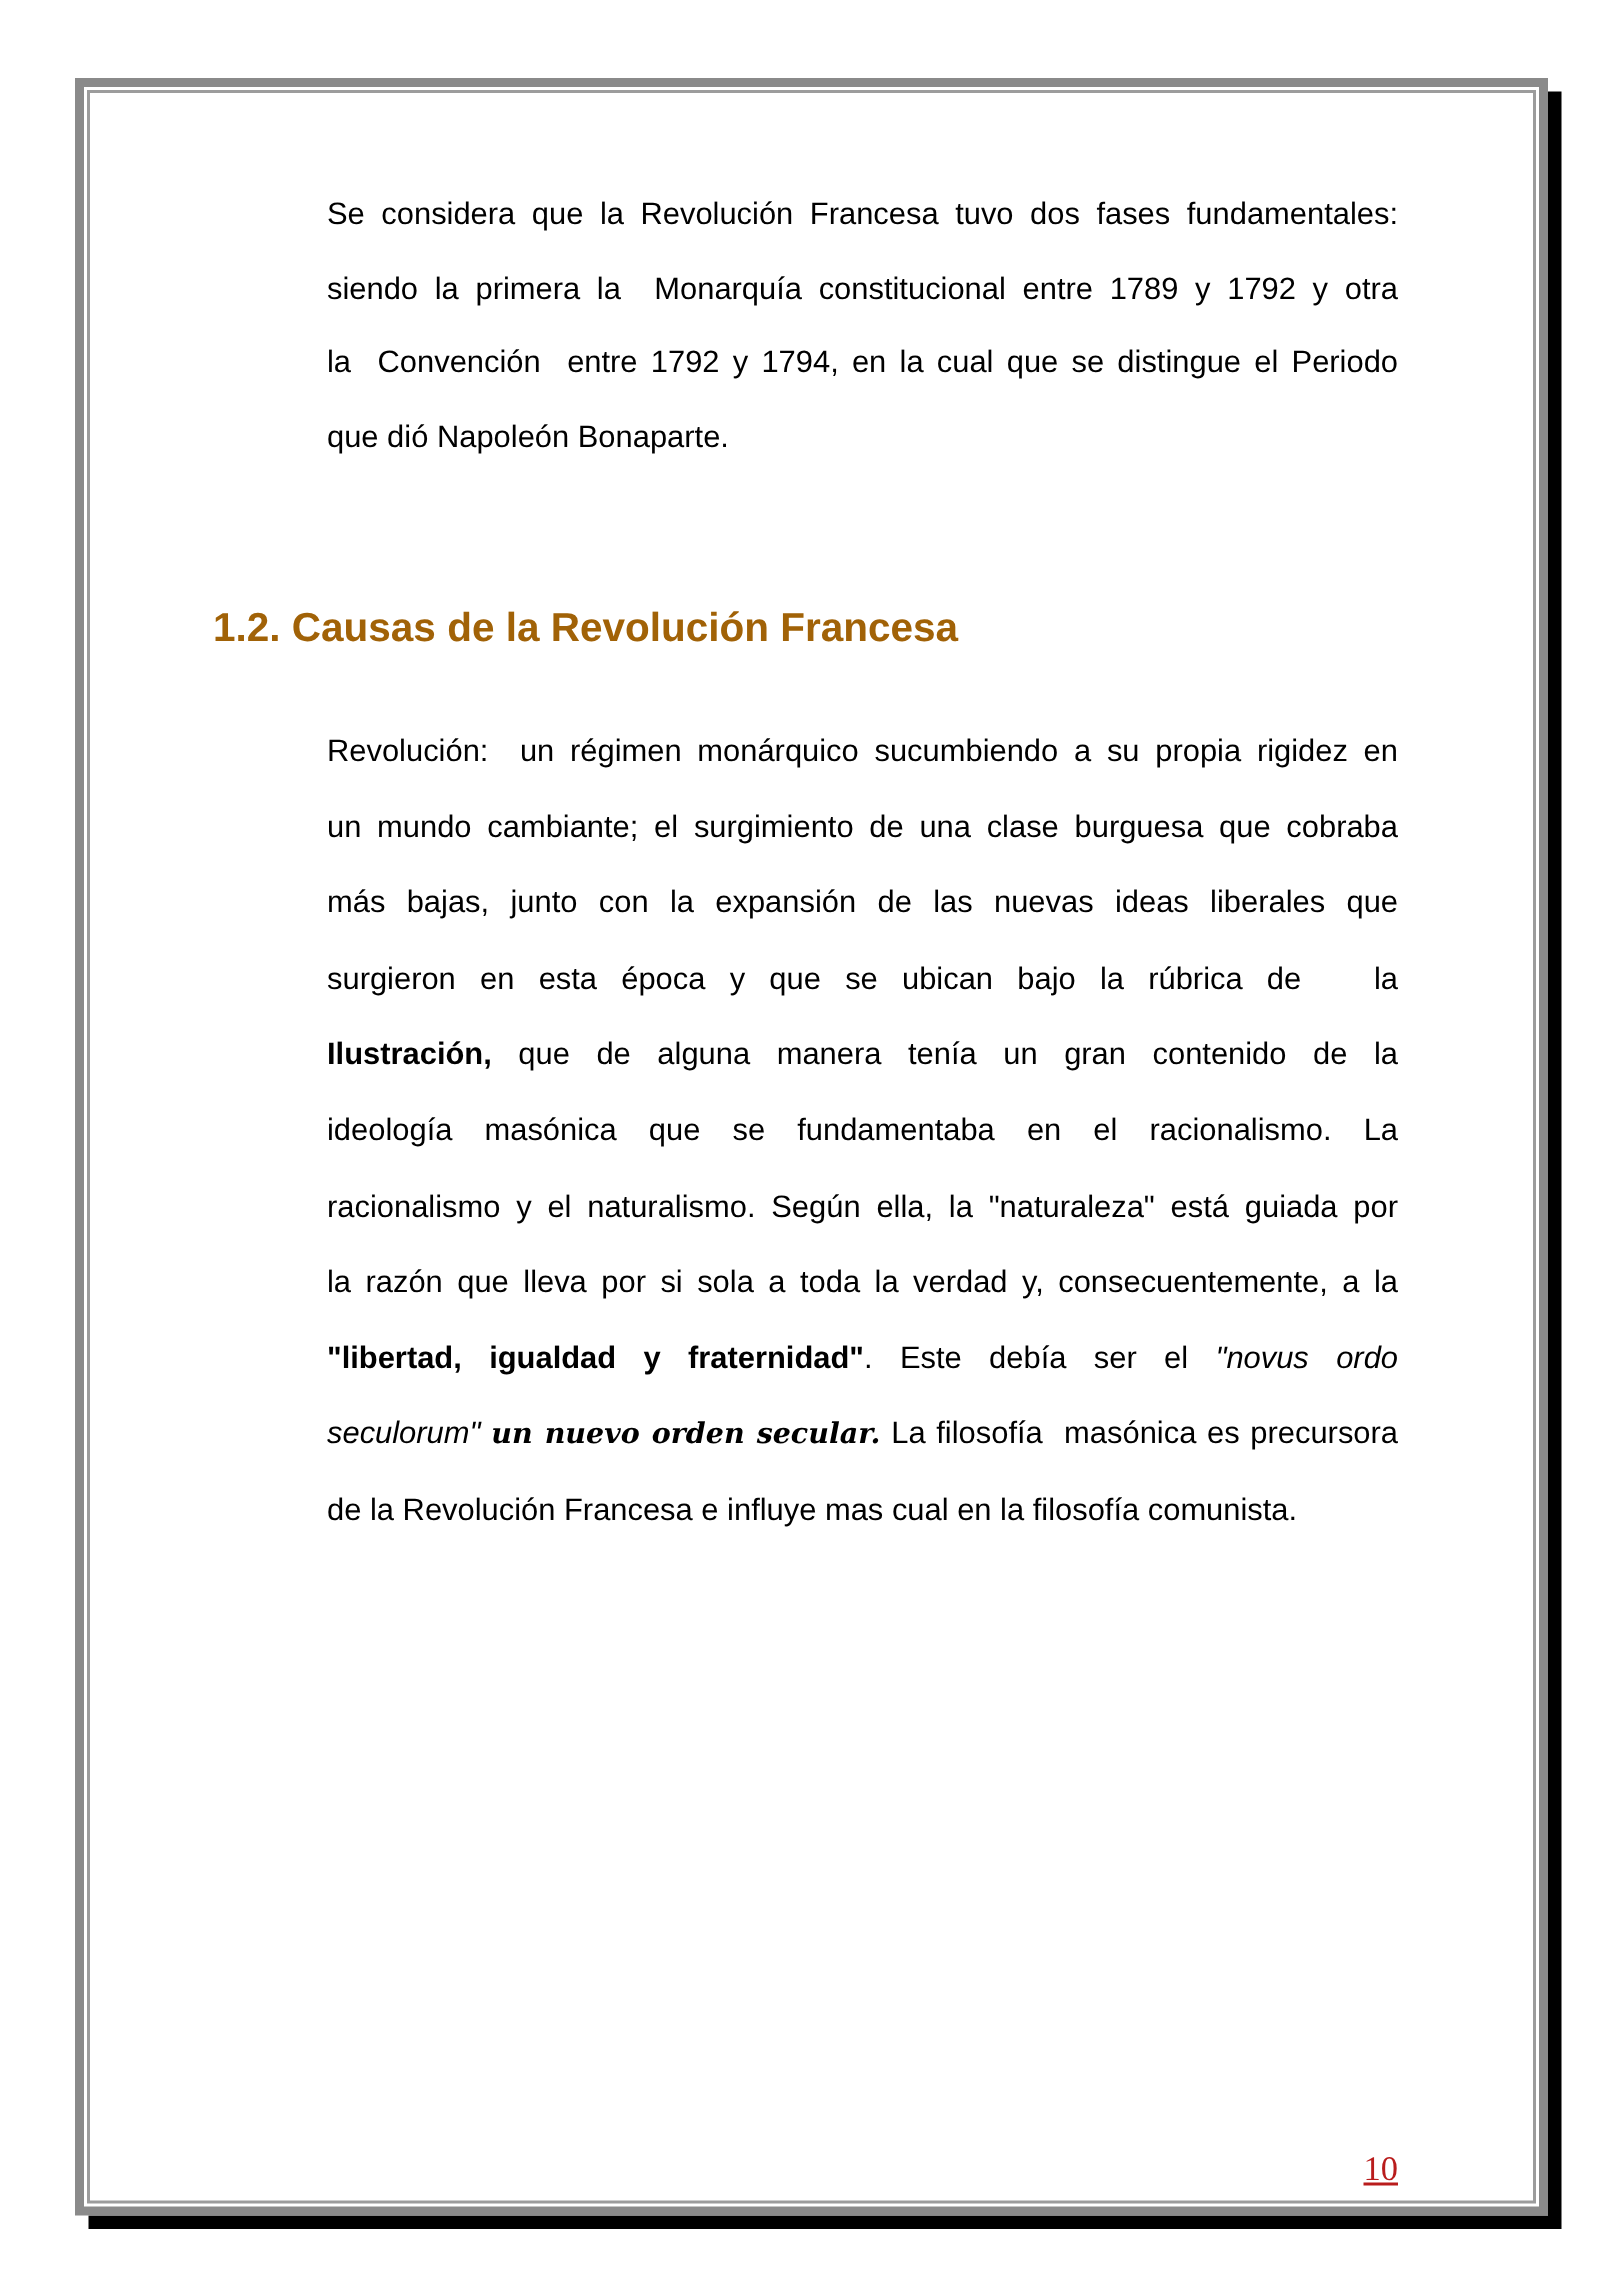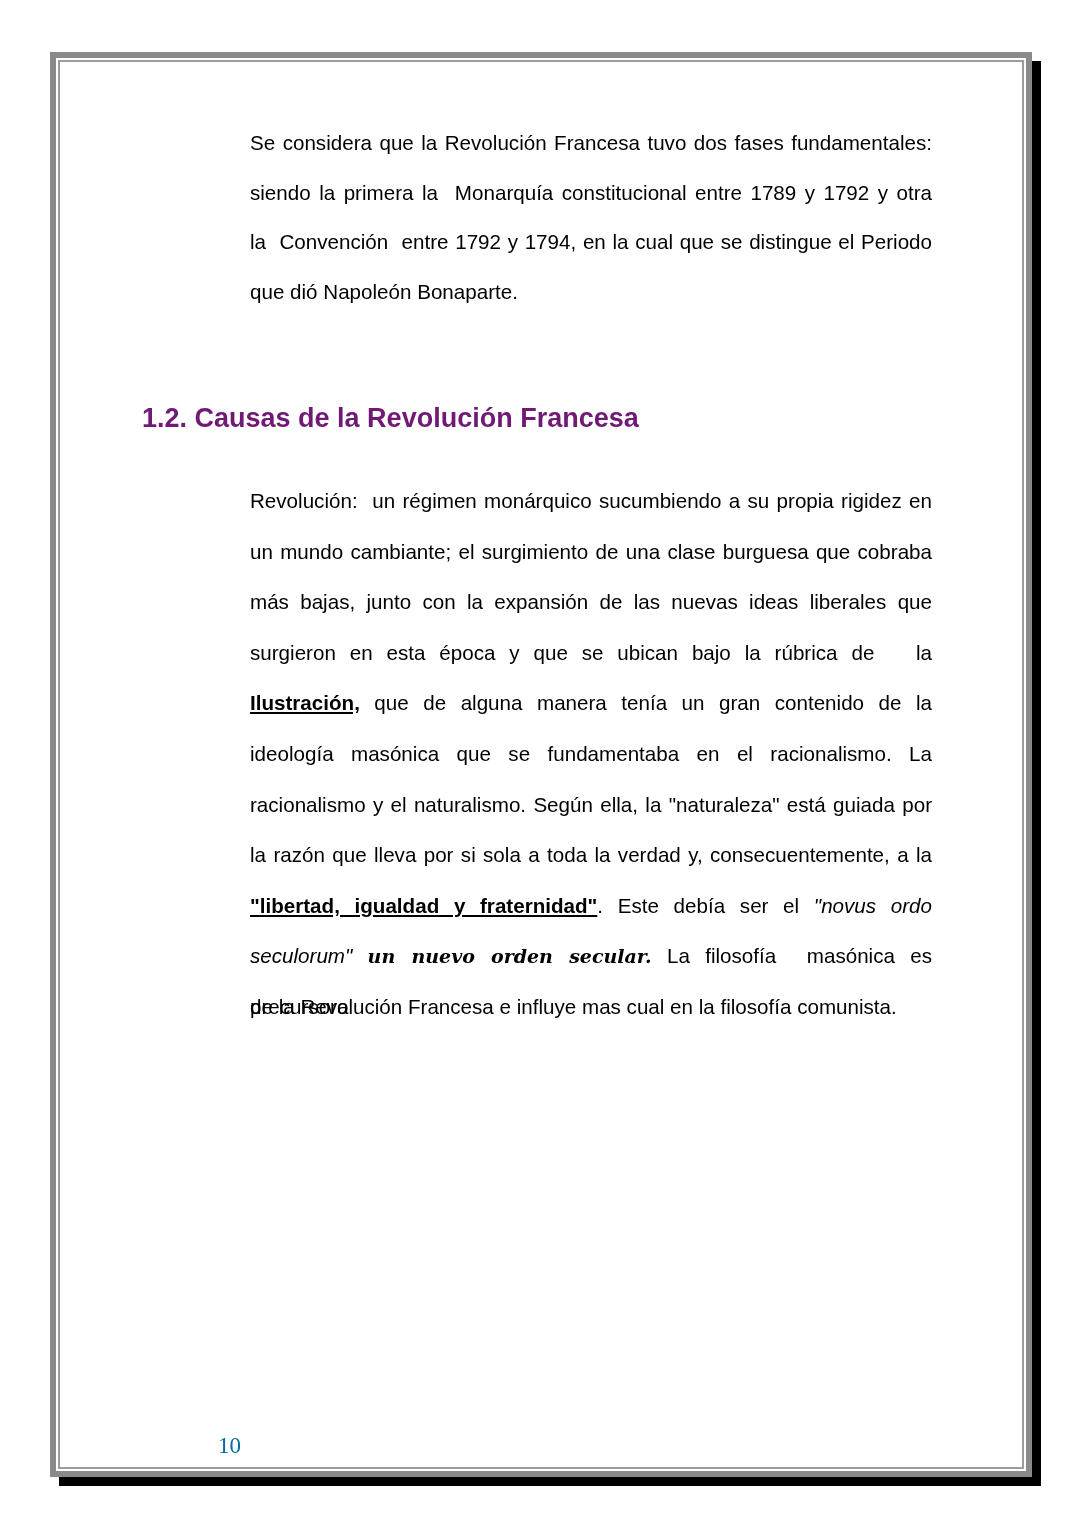--- a/index.html
+++ b/index.html
@@ -39,51 +39,52 @@
   }
   .para-1 { top: 118px; }
   .para-1 .line { line-height: 49.6px; height: 49.6px; }
   .para-2 { top: 476px; }
   .para-2 .line { line-height: 50.6px; height: 50.6px; }
   .line {
     white-space: pre-wrap;
     text-align: justify;
     text-align-last: justify;
     overflow: visible;
-    margin-left: 32px;
   }
   .line.last { text-align: right; text-align-last: left; }
-  .seg.b { font-weight: bold; text-decoration: underline; }
+  .seg.b { font-weight: bold; }
   .seg.i { font-style: italic; }
   .seg.script {
     font-family: "DejaVu Serif", serif;
     font-style: italic;
     font-weight: 600;
     font-size: 19px;
   }
   .heading {
     position: absolute;
     left: 142px;
     top: 400px;
     margin: 0;
     font-size: 27px;
     font-weight: bold;
     line-height: 36px;
-    color: #701a75;
+    color: #a16207;
     white-space: nowrap;
   }
   .page-number {
     position: absolute;
     left: 218px;
     top: 1431px;
     width: 714px;
+    text-align: right;
     font-family: "Liberation Serif", serif;
     font-size: 23px;
     line-height: 30px;
-    color: #0369a1;
+    color: #b91c1c;
+    text-decoration: underline;
   }
 </style>
 </head>
 <body>
 
 <div class="canvas">
   <div class="frame">
     <div class="frame-inner"></div>
   </div>
   <div class="content">

